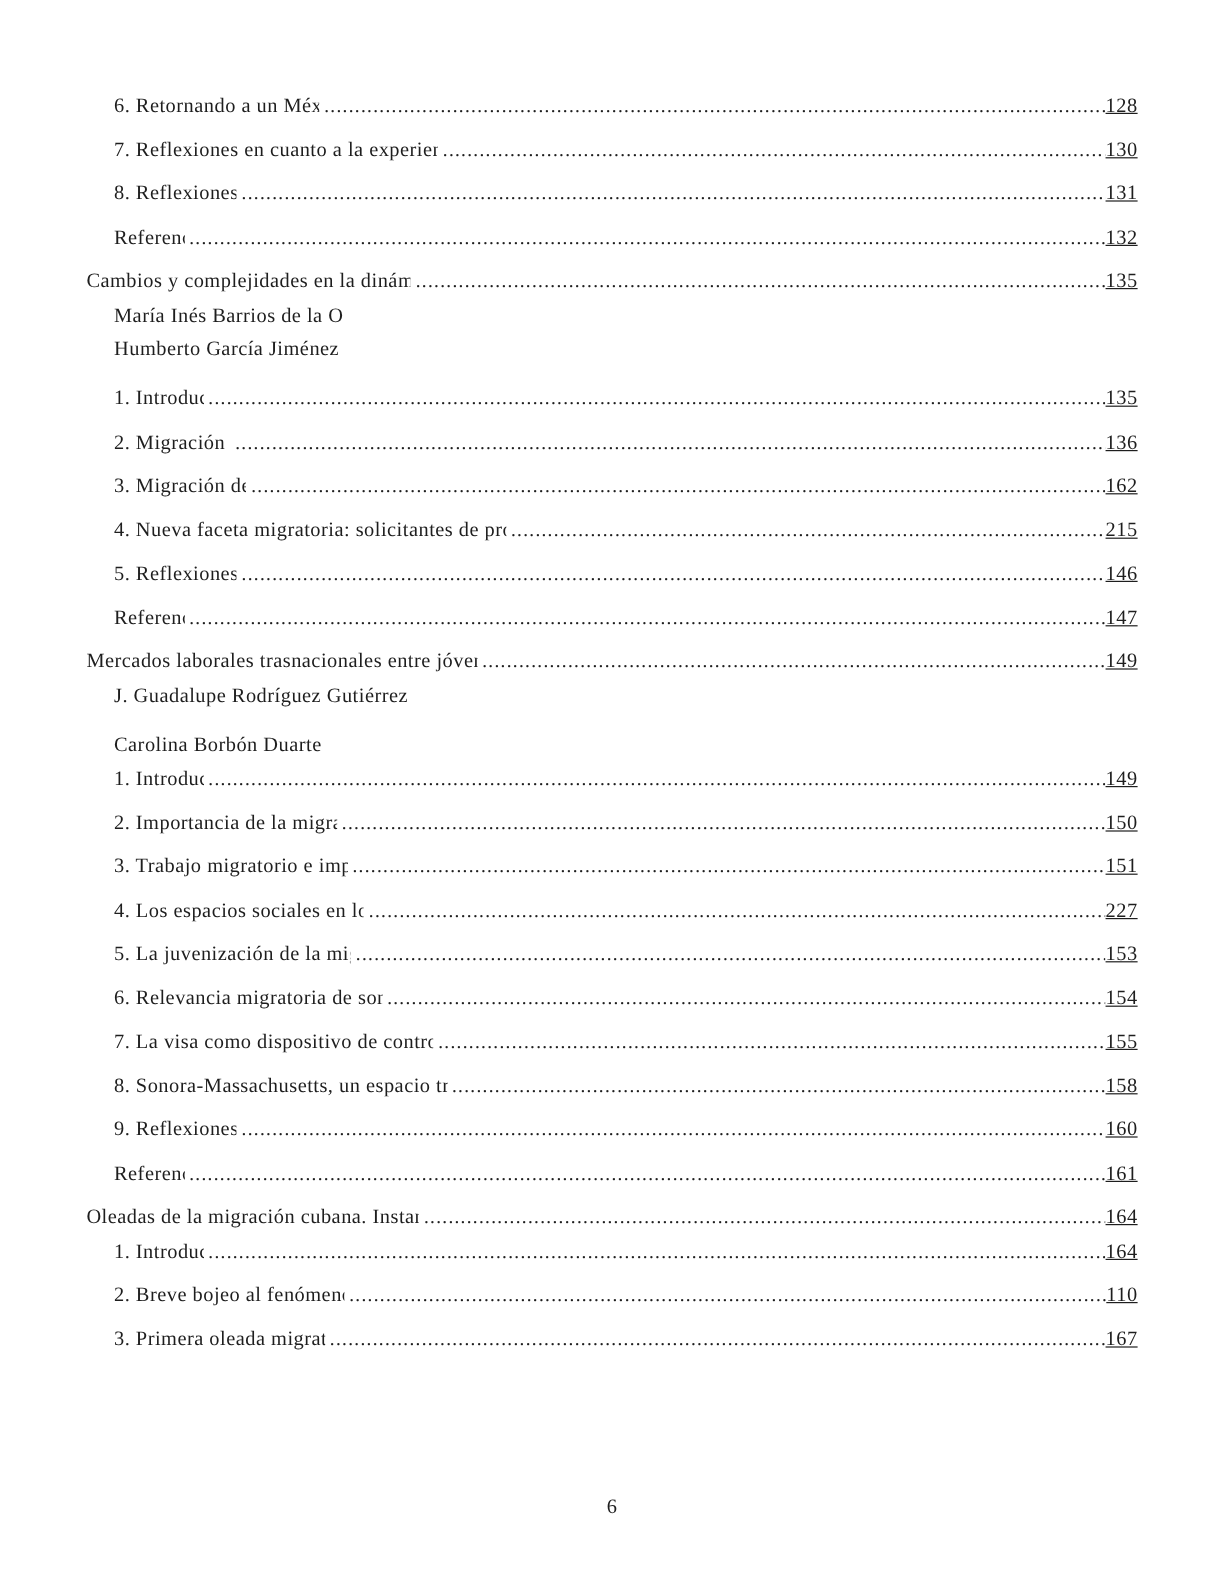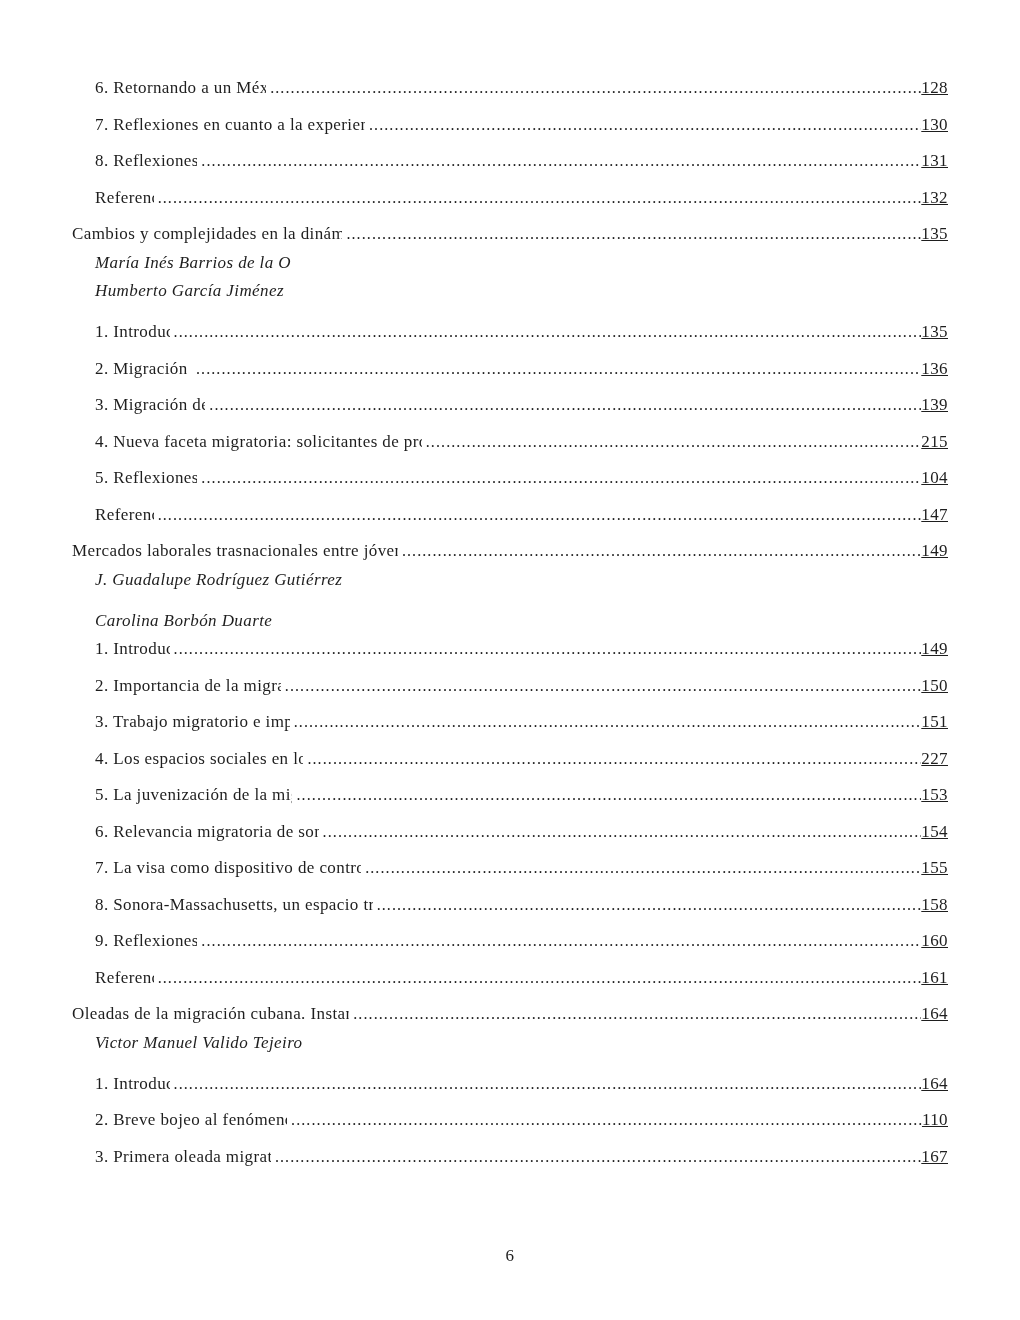--- a/index.html
+++ b/index.html
@@ -52,21 +52,20 @@
   .toc-row.entry { padding-left: 23px; }
   .toc-row.chapter {
     margin-top: 7px;
     margin-bottom: 4.5px;
   }
   .author-row {
     padding-left: 23px;
     line-height: 24px;
     height: 24px;
     margin-bottom: 4.5px;
-    font-style: italic;
   }
   .author-row.last-author { margin-bottom: 17px; }
   .footer-pagenum {
     position: absolute;
     top: 1246px;
     left: 0;
     right: 0;
     text-align: center;
   }
 </style>
@@ -108,31 +107,31 @@
         <span class="pagenum">135</span>
       </div>
       <div class="toc-row entry">
         <span class="label">2. Migración interna</span>
         <span class="dots"></span>
         <span class="pagenum">136</span>
       </div>
       <div class="toc-row entry">
         <span class="label">3. Migración de retorno</span>
         <span class="dots"></span>
-        <span class="pagenum">139</span>
+        <span class="pagenum">162</span>
       </div>
       <div class="toc-row entry">
         <span class="label">4. Nueva faceta migratoria: solicitantes de protección internacional, MPP y coronavirus (COVID-19)</span>
         <span class="dots"></span>
         <span class="pagenum">215</span>
       </div>
       <div class="toc-row entry">
         <span class="label">5. Reflexiones finales</span>
         <span class="dots"></span>
-        <span class="pagenum">104</span>
+        <span class="pagenum">146</span>
       </div>
       <div class="toc-row entry">
         <span class="label">Referencias</span>
         <span class="dots"></span>
         <span class="pagenum">147</span>
       </div>
       <div class="toc-row chapter">
         <span class="label">Mercados laborales trasnacionales entre jóvenes sonorenses ocupados en Boston, Massachusetts</span>
         <span class="dots"></span>
         <span class="pagenum">149</span>
@@ -187,21 +186,20 @@
       <div class="toc-row entry">
         <span class="label">Referencias</span>
         <span class="dots"></span>
         <span class="pagenum">161</span>
       </div>
       <div class="toc-row chapter">
         <span class="label">Oleadas de la migración cubana. Instantánea del fenómeno en el siglo XXI</span>
         <span class="dots"></span>
         <span class="pagenum">164</span>
       </div>
-      <div class="author-row last-author">Victor Manuel Valido Tejeiro</div>
       <div class="toc-row entry">
         <span class="label">1. Introducción</span>
         <span class="dots"></span>
         <span class="pagenum">164</span>
       </div>
       <div class="toc-row entry">
         <span class="label">2. Breve bojeo al fenómeno migratorio cubano</span>
         <span class="dots"></span>
         <span class="pagenum">110</span>
       </div>

